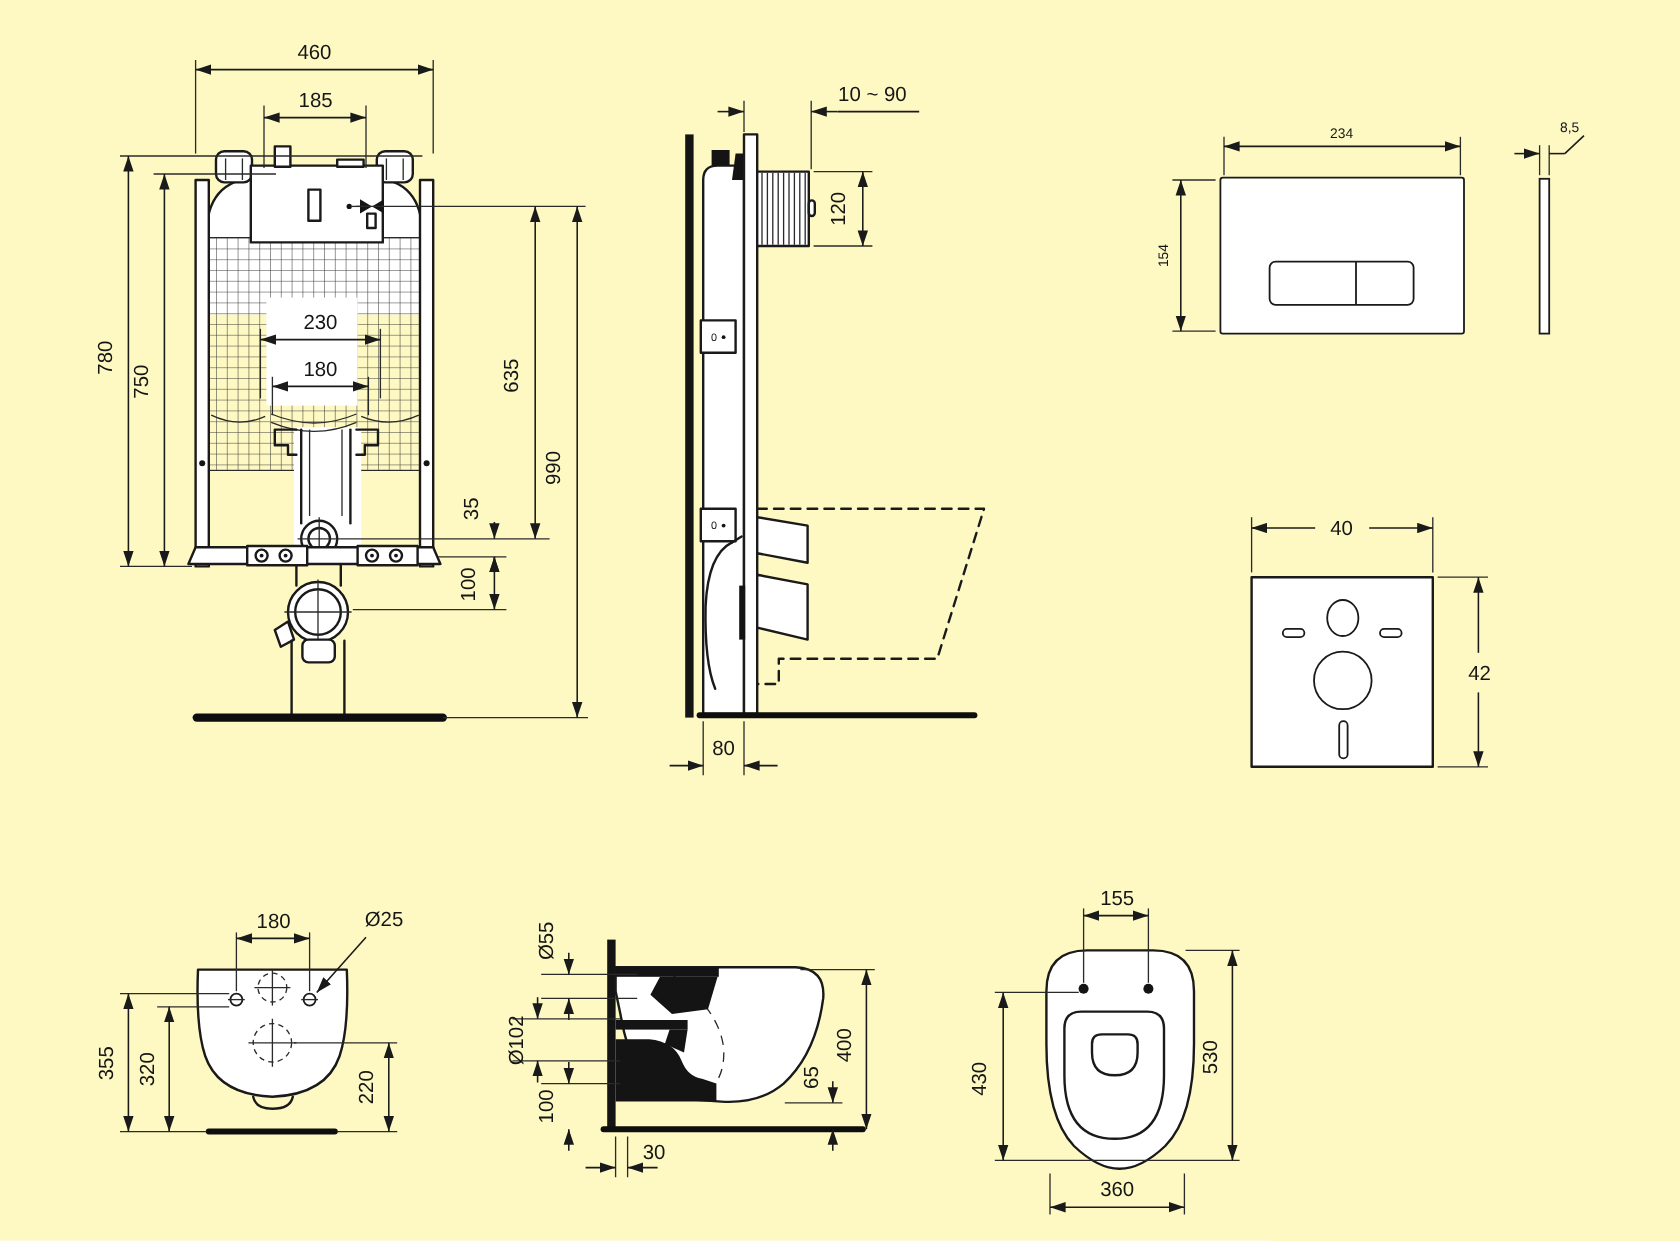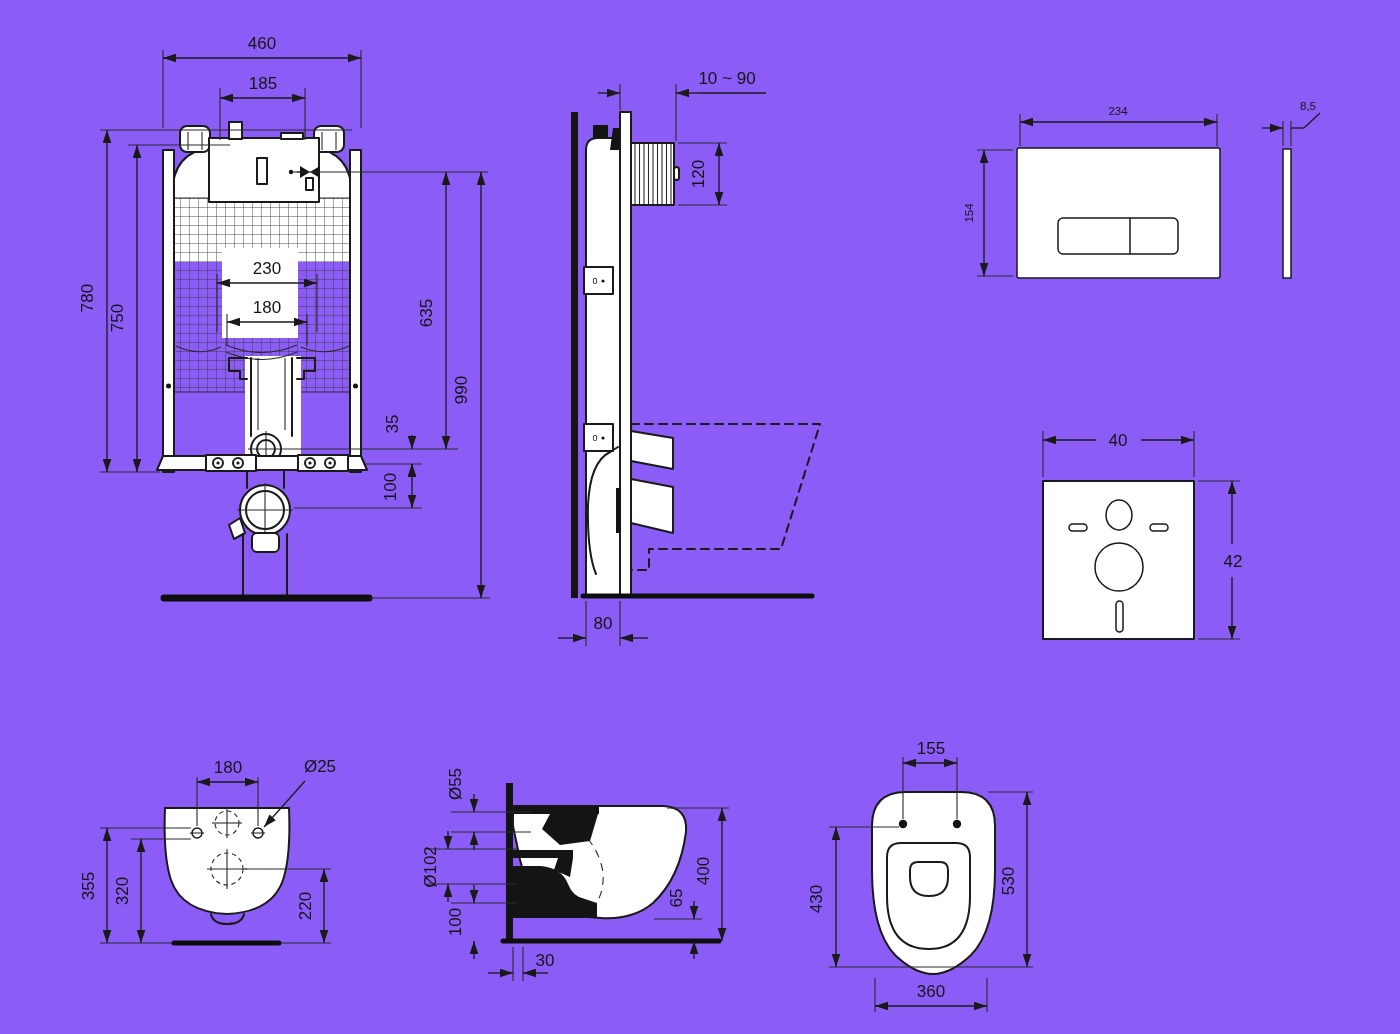--- a/index.html
+++ b/index.html
@@ -1,16 +1,16 @@
 <!DOCTYPE html>
 <html><head>
 <meta charset="utf-8">
 <style>
   html,body{margin:0;padding:0;background:#fff;}
-  .stage{position:relative;width:1400px;height:1034px;background:#8b5cf6;overflow:hidden;
+  .stage{position:relative;width:1400px;height:1034px;background:#fef9c3;overflow:hidden;
          font-family:"Liberation Sans",sans-serif;}
   svg{position:absolute;left:0;top:0;}
   .s2{stroke:#1a1a1a;stroke-width:2;fill:none;stroke-linejoin:round;stroke-linecap:round;}
   .s15{stroke:#1a1a1a;stroke-width:1.5;fill:none;}
   .s1{stroke:#2a2a2a;stroke-width:1.1;fill:none;}
   .dln{stroke:#1a1a1a;stroke-width:1.3;fill:none;}
   .thick{stroke:#0e0e0e;stroke-width:7;fill:none;stroke-linecap:round;}
   .thick5{stroke:#0e0e0e;stroke-width:5;fill:none;stroke-linecap:round;}
   .fillb{fill:#141414;stroke:none;}
   .wf{fill:#ffffff;}

